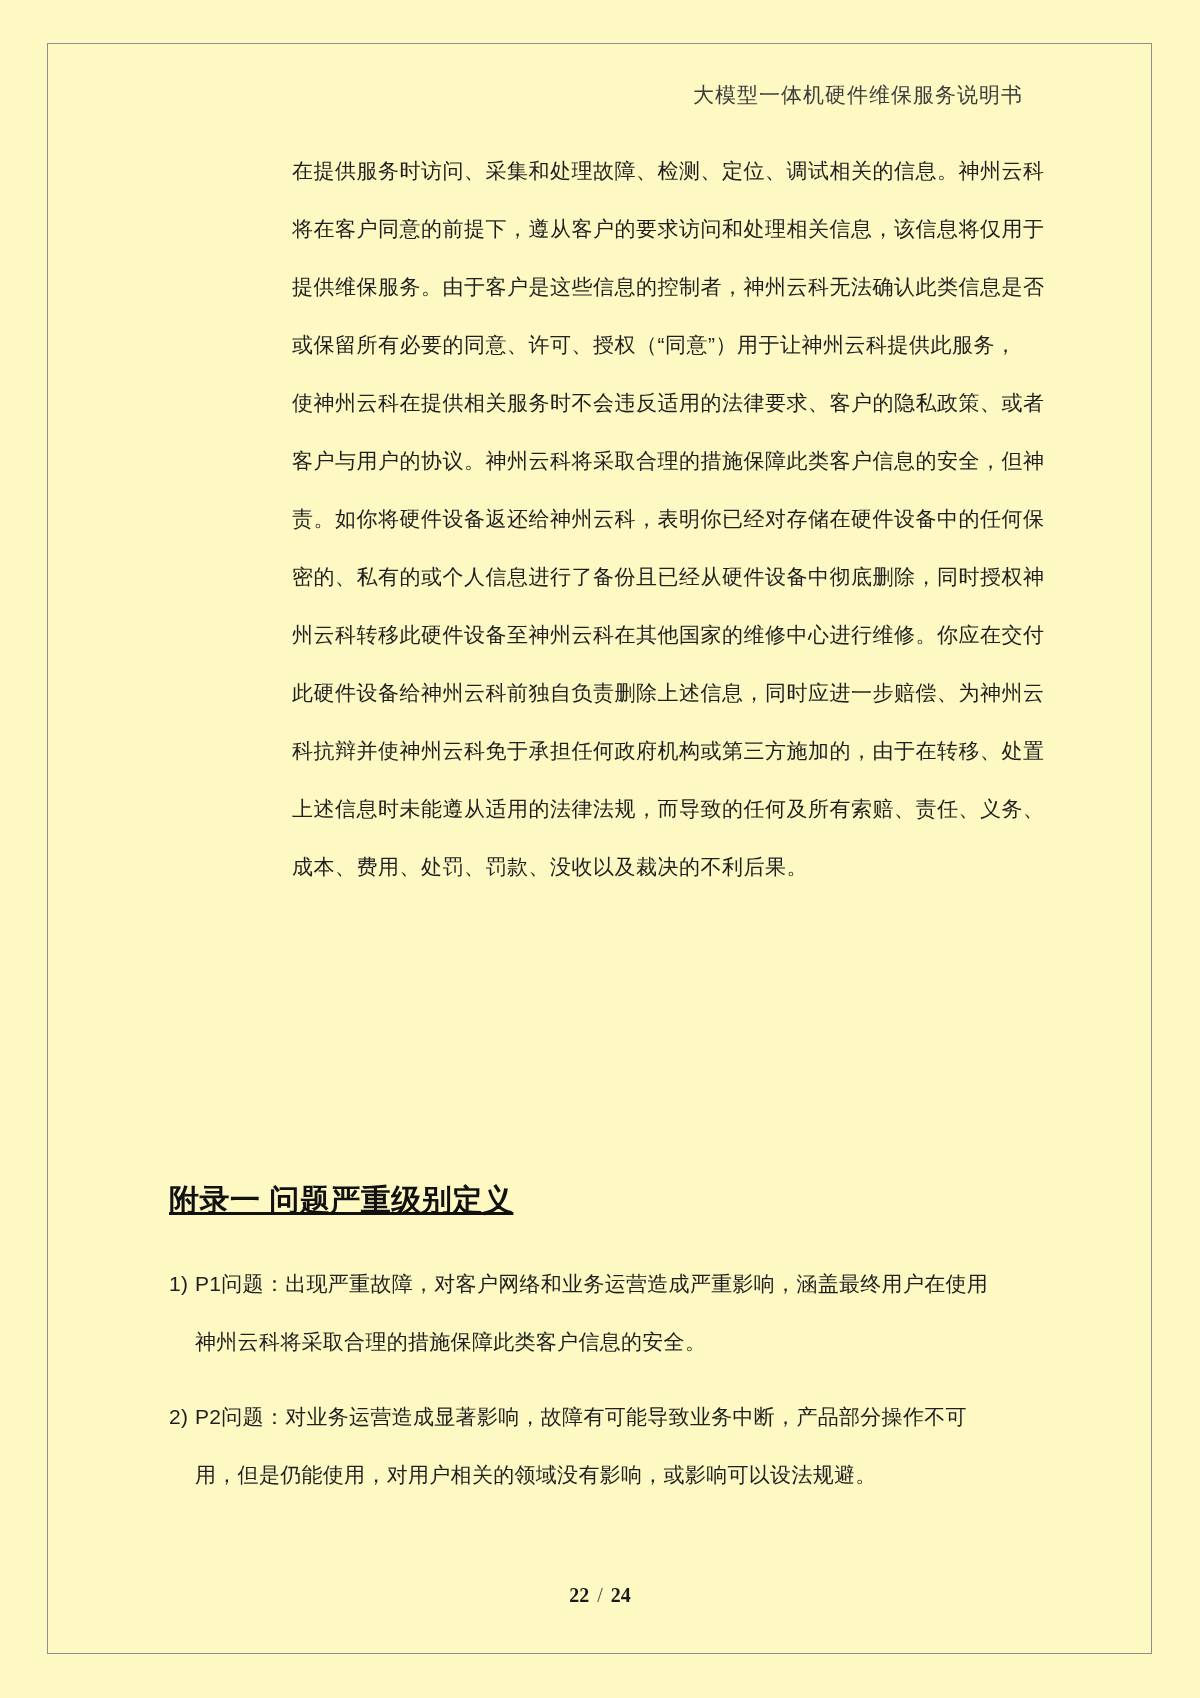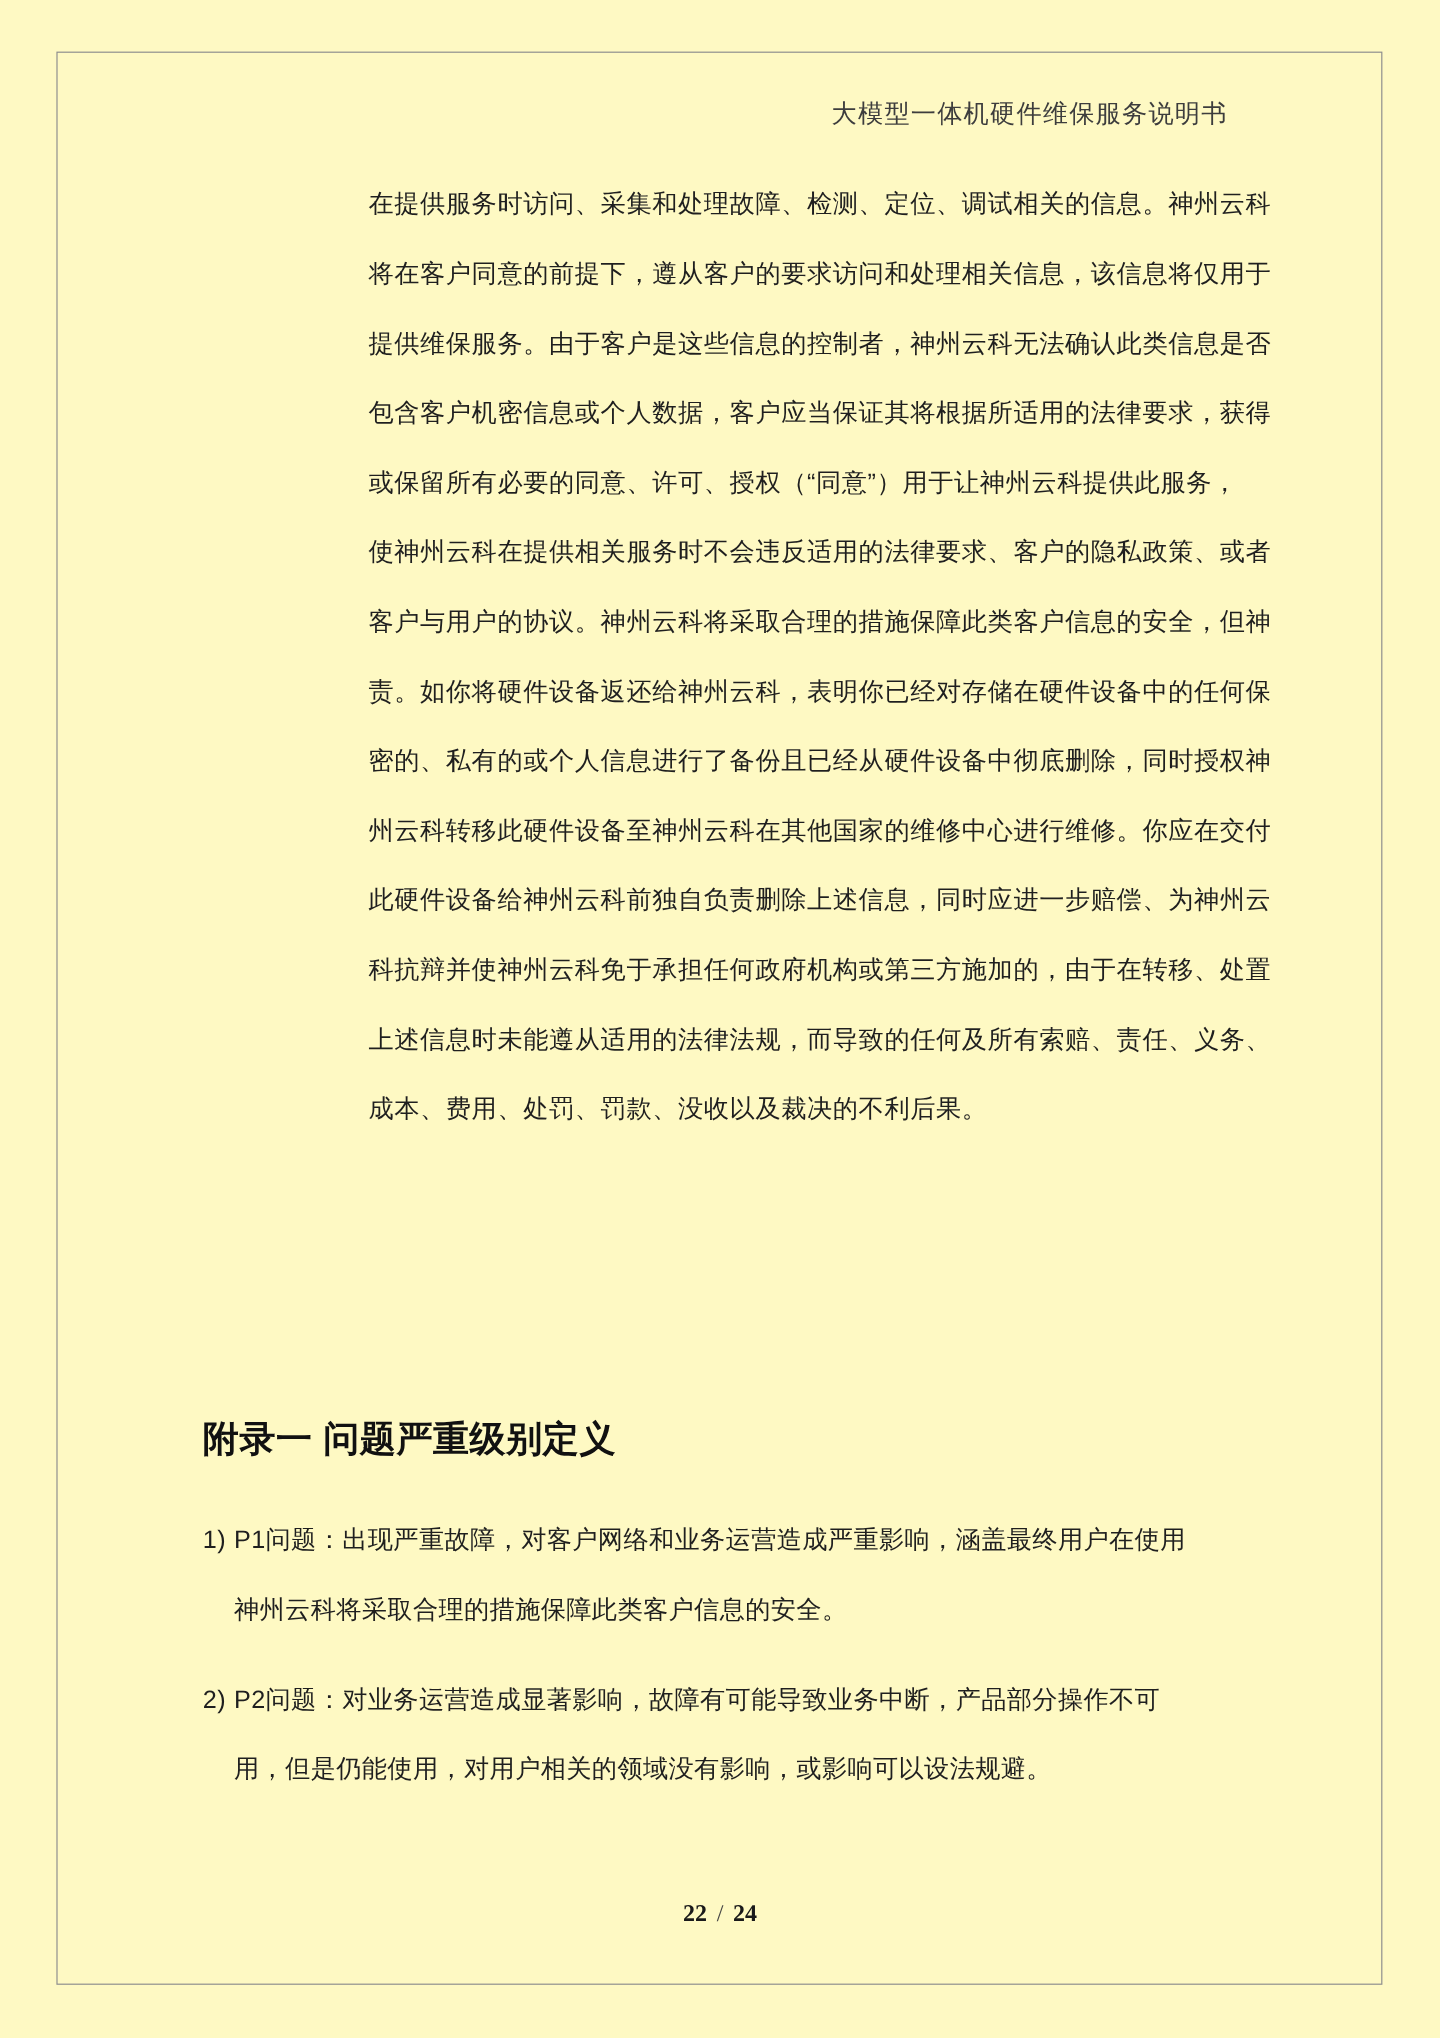--- a/index.html
+++ b/index.html
@@ -42,32 +42,32 @@
     left: 292px;
     top: 142px;
     width: 722px;
     font-size: 21px;
     line-height: 58px;
     color: #1f1f1f;
   }
   .para-line {
     white-space: nowrap;
     letter-spacing: 0.5px;
-    margin-left: 15px;
   }
   .appendix-heading {
     position: absolute;
     left: 169px;
     top: 1180px;
     font-size: 30px;
     font-weight: bold;
     line-height: 40px;
     color: #111111;
     letter-spacing: 0.5px;
     white-space: nowrap;
+    text-decoration: underline;
   }
   .list-item {
     position: absolute;
     left: 169px;
     font-size: 21px;
     line-height: 58px;
     color: #1f1f1f;
   }
   .list-item-row {
     white-space: nowrap;
@@ -107,21 +107,20 @@
 <div class="page">
 
   <div class="page-frame"></div>
 
   <div class="doc-header">大模型一体机硬件维保服务说明书</div>
 
   <div class="main-paragraph">
     <div class="para-line">在提供服务时访问、采集和处理故障、检测、定位、调试相关的信息。神州云科</div>
     <div class="para-line">将在客户同意的前提下，遵从客户的要求访问和处理相关信息，该信息将仅用于</div>
     <div class="para-line">提供维保服务。由于客户是这些信息的控制者，神州云科无法确认此类信息是否</div>
-    <div class="para-line">包含客户机密信息或个人数据，客户应当保证其将根据所适用的法律要求，获得</div>
     <div class="para-line">或保留所有必要的同意、许可、授权（“同意”）用于让神州云科提供此服务，</div>
     <div class="para-line">使神州云科在提供相关服务时不会违反适用的法律要求、客户的隐私政策、或者</div>
     <div class="para-line">客户与用户的协议。神州云科将采取合理的措施保障此类客户信息的安全，但神</div>
     <div class="para-line">责。如你将硬件设备返还给神州云科，表明你已经对存储在硬件设备中的任何保</div>
     <div class="para-line">密的、私有的或个人信息进行了备份且已经从硬件设备中彻底删除，同时授权神</div>
     <div class="para-line">州云科转移此硬件设备至神州云科在其他国家的维修中心进行维修。你应在交付</div>
     <div class="para-line">此硬件设备给神州云科前独自负责删除上述信息，同时应进一步赔偿、为神州云</div>
     <div class="para-line">科抗辩并使神州云科免于承担任何政府机构或第三方施加的，由于在转移、处置</div>
     <div class="para-line">上述信息时未能遵从适用的法律法规，而导致的任何及所有索赔、责任、义务、</div>
     <div class="para-line">成本、费用、处罚、罚款、没收以及裁决的不利后果。</div>

